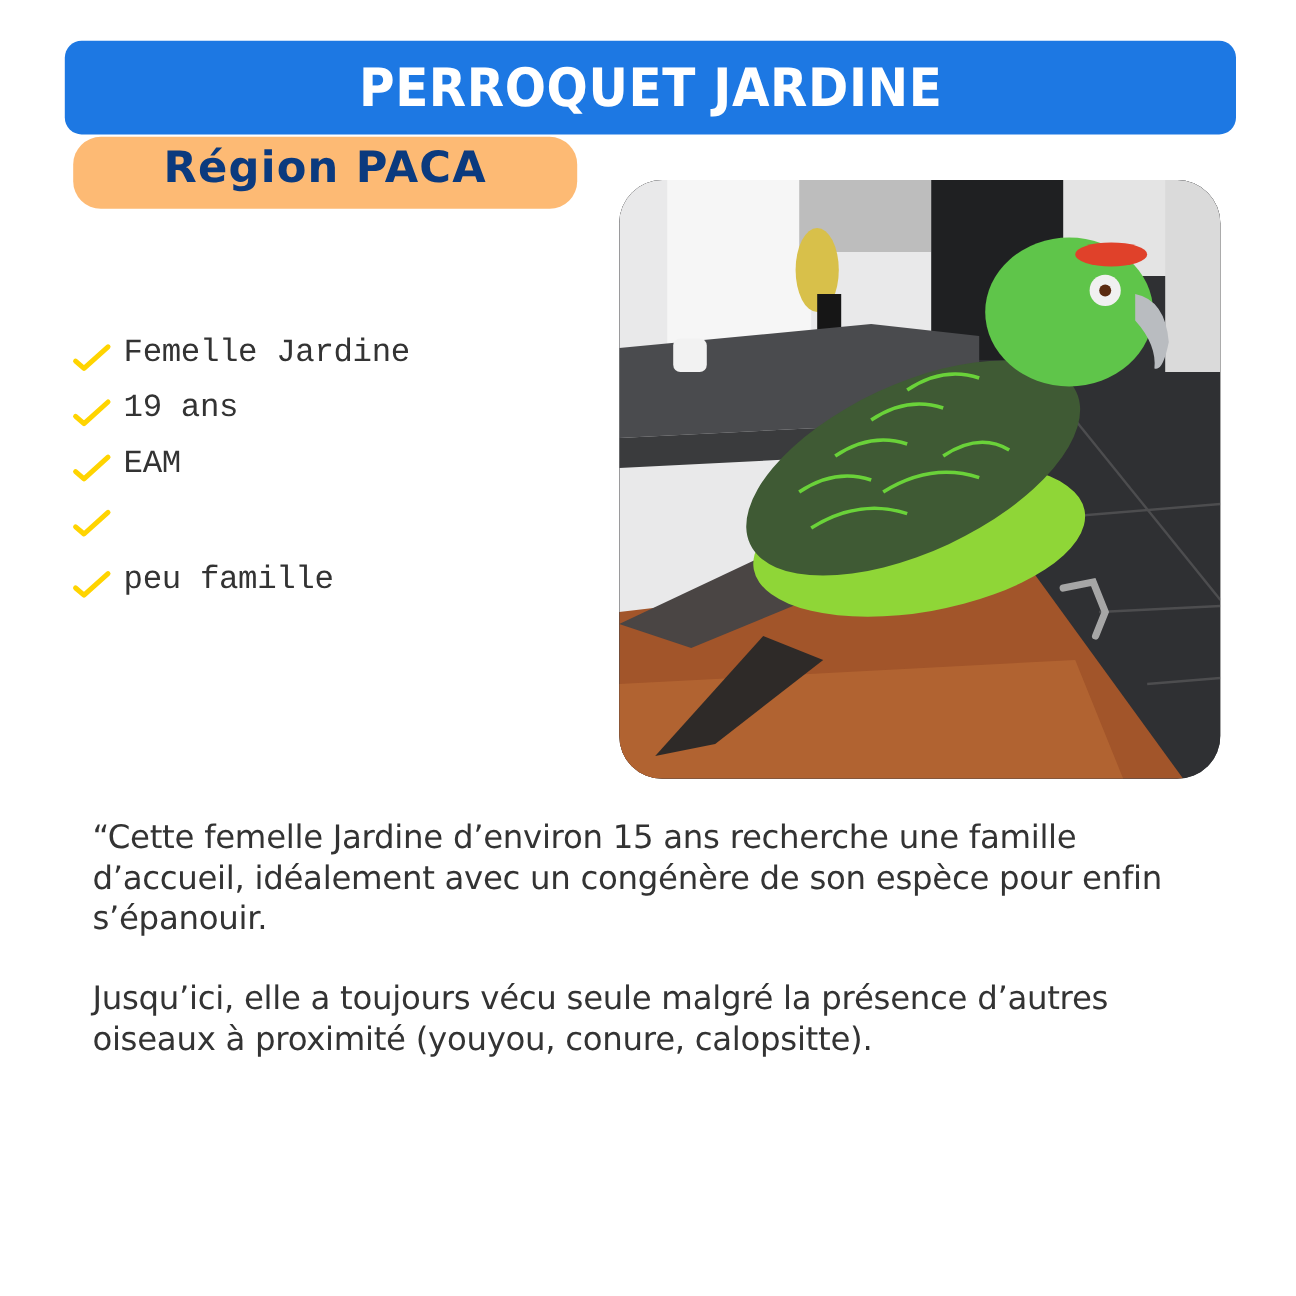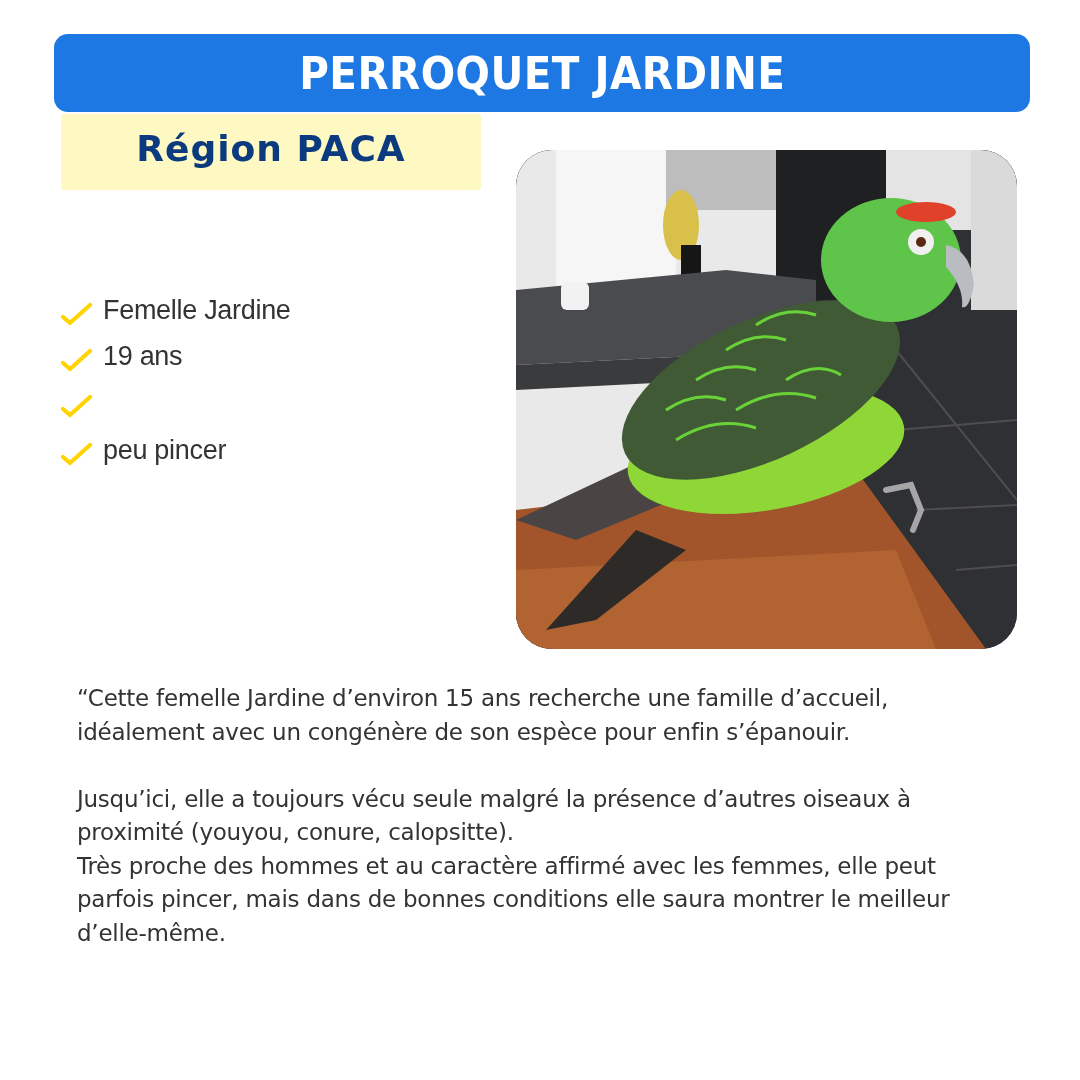--- a/index.html
+++ b/index.html
@@ -24,44 +24,44 @@
       font-family: "DejaVu Sans", sans-serif;
       font-weight: bold;
       font-size: 44px;
       letter-spacing: 0.5px;
       transform: scaleX(0.92);
     }
 
     .region-badge {
       position: absolute;
       left: 61px; top: 114px;
-      width: 420px; height: 76px;
-      background: #fef9c3;
-      border-radius: 3px;
+      width: 420px; height: 60px;
+      background: #fdba74;
+      border-radius: 23px;
       display: flex; align-items: center; justify-content: center;
     }
     .region-text {
       color: #0B3A7E;
       font-family: "DejaVu Sans", sans-serif;
       font-weight: bold;
       font-size: 36px;
       letter-spacing: 1px;
       margin-top: -8px;
     }
 
     .features {
       position: absolute;
       left: 60px; top: 280px;
       list-style: none;
     }
     .feature {
-      display: flex; align-items: flex-end;
+      display: flex; align-items: flex-start;
       height: 46px;
       color: #333333;
-      font-family: Liberation Sans, sans-serif;
+      font-family: Liberation Mono, monospace;
       font-size: 27px;
       letter-spacing: -0.3px;
     }
     .feature:nth-child(4) { height: 48px; }
     .feature:nth-child(5) { margin-top: 3px; }
     .check-icon {
       width: 34px; height: 24px;
       margin-right: 9px;
       margin-top: 6px;
       flex: 0 0 auto;
@@ -76,21 +76,21 @@
       background: #3a3a3c;
     }
     .photo svg { display: block; width: 100%; height: 100%; }
 
     .description {
       position: absolute;
       left: 77px; top: 682px;
       width: 930px;
       color: #333333;
       font-family: "DejaVu Sans", sans-serif;
-      font-size: 23px;
+      font-size: 27px;
       line-height: 33.5px;
       letter-spacing: -0.25px;
     }
     .description p { margin: 0; }
     .description .gap { height: 33.5px; }
   </style>
 </head>
 <body>
 
 <div class="page">
@@ -113,26 +113,32 @@
     <li class="feature">
       <svg class="check-icon" viewBox="0 0 34 24">
           <path d="M3 15 L10 21 L30 3" fill="none" stroke="#FFD400" stroke-width="4.2" stroke-linecap="round" stroke-linejoin="round"></path>
         </svg>
       <span>19 ans</span>
     </li>
     <li class="feature">
       <svg class="check-icon" viewBox="0 0 34 24">
           <path d="M3 15 L10 21 L30 3" fill="none" stroke="#FFD400" stroke-width="4.2" stroke-linecap="round" stroke-linejoin="round"></path>
         </svg>
-    </li>
-    <li class="feature">
-      <svg class="check-icon" viewBox="0 0 34 24">
-          <path d="M3 15 L10 21 L30 3" fill="none" stroke="#FFD400" stroke-width="4.2" stroke-linecap="round" stroke-linejoin="round"></path>
-        </svg>
-      <span>peu pincer</span>
+      <span>EAM</span>
+    </li>
+    <li class="feature">
+      <svg class="check-icon" viewBox="0 0 34 24">
+          <path d="M3 15 L10 21 L30 3" fill="none" stroke="#FFD400" stroke-width="4.2" stroke-linecap="round" stroke-linejoin="round"></path>
+        </svg>
+    </li>
+    <li class="feature">
+      <svg class="check-icon" viewBox="0 0 34 24">
+          <path d="M3 15 L10 21 L30 3" fill="none" stroke="#FFD400" stroke-width="4.2" stroke-linecap="round" stroke-linejoin="round"></path>
+        </svg>
+      <span>peu famille</span>
     </li>
   </ul>
 
   <div class="photo" role="img" aria-label="Perroquet Jardine vert posé sur un plan de travail en bois dans une cuisine">
     <svg viewBox="0 0 501 499" preserveAspectRatio="none">
 
       <rect x="0" y="0" width="501" height="499" fill="#2f3033"></rect>
 
       <rect x="0" y="0" width="290" height="360" fill="#e9e9ea"></rect>
       <rect x="40" y="0" width="120" height="140" fill="#f6f6f6"></rect>
@@ -188,17 +194,16 @@
       <path d="M430 95 q25 5 28 40 q-5 25 -12 22 q2 -20 -16 -40 z" fill="#b9bcc0"></path>
 
       <path d="M370 340 l25 -5 l10 25 l-8 20" stroke="#a6a6a6" stroke-width="6" fill="none" stroke-linecap="round"></path>
     </svg>
   </div>
 
   <div class="description">
     <p>“Cette femelle Jardine d’environ 15 ans recherche une famille d’accueil, idéalement avec un congénère de son espèce pour enfin s’épanouir.</p>
     <div class="gap"></div>
     <p>Jusqu’ici, elle a toujours vécu seule malgré la présence d’autres oiseaux à proximité (youyou, conure, calopsitte).</p>
-    <p>Très proche des hommes et au caractère affirmé avec les femmes, elle peut parfois pincer, mais dans de bonnes conditions elle saura montrer le meilleur d’elle-même.</p>
     <div class="gap"></div>
   </div>
 
 </div>
 
 </body></html>

